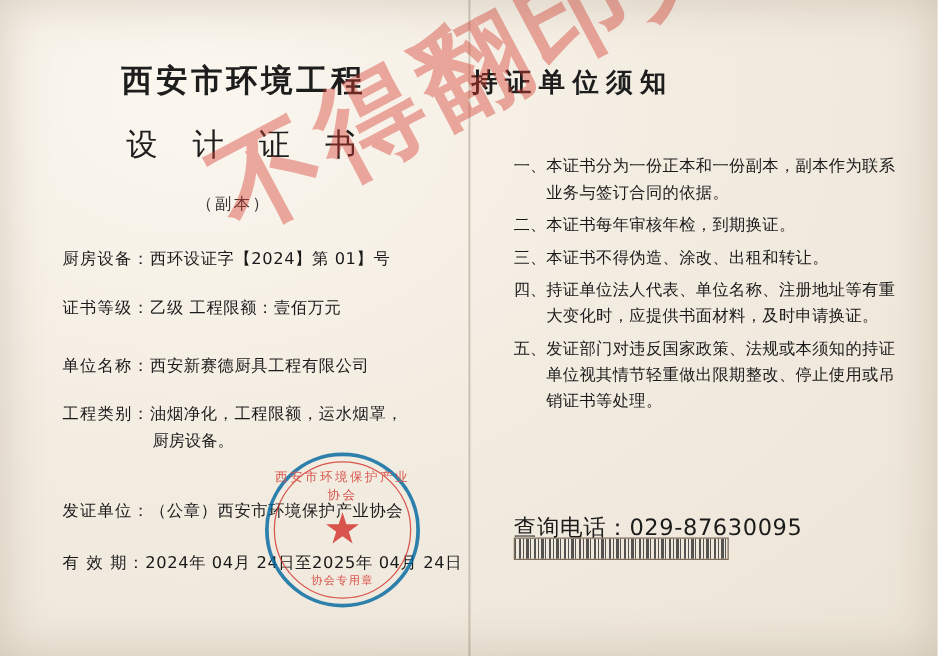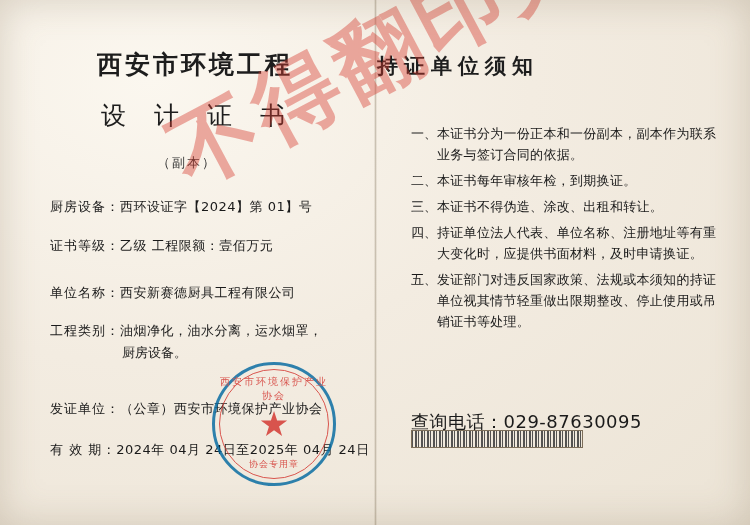--- a/index.html
+++ b/index.html
@@ -248,21 +248,21 @@
 
     <div class="field f-grade">
       <span class="label">证书等级：</span><span class="value">乙级    工程限额：壹佰万元</span>
     </div>
 
     <div class="field f-unit">
       <span class="label">单位名称：</span><span class="value">西安新赛德厨具工程有限公司</span>
     </div>
 
     <div class="field f-cat">
-      <span class="label">工程类别：</span><span class="value">油烟净化，油水分离，运水烟罩，</span>
+      <span class="label">工程类别：</span><span class="value">油烟净化，工程限额，运水烟罩，</span>
     </div>
 
     <div class="field f-cat2">厨房设备。</div>
 
     <div class="field f-issuer">
       <span class="label">发证单位：</span><span class="value">（公章）西安市环境保护产业协会</span>
     </div>
 
     <div class="field f-valid">
       <span class="label">有 效 期：</span><span class="value">2024年 04月 24日至2025年 04月 24日</span>

